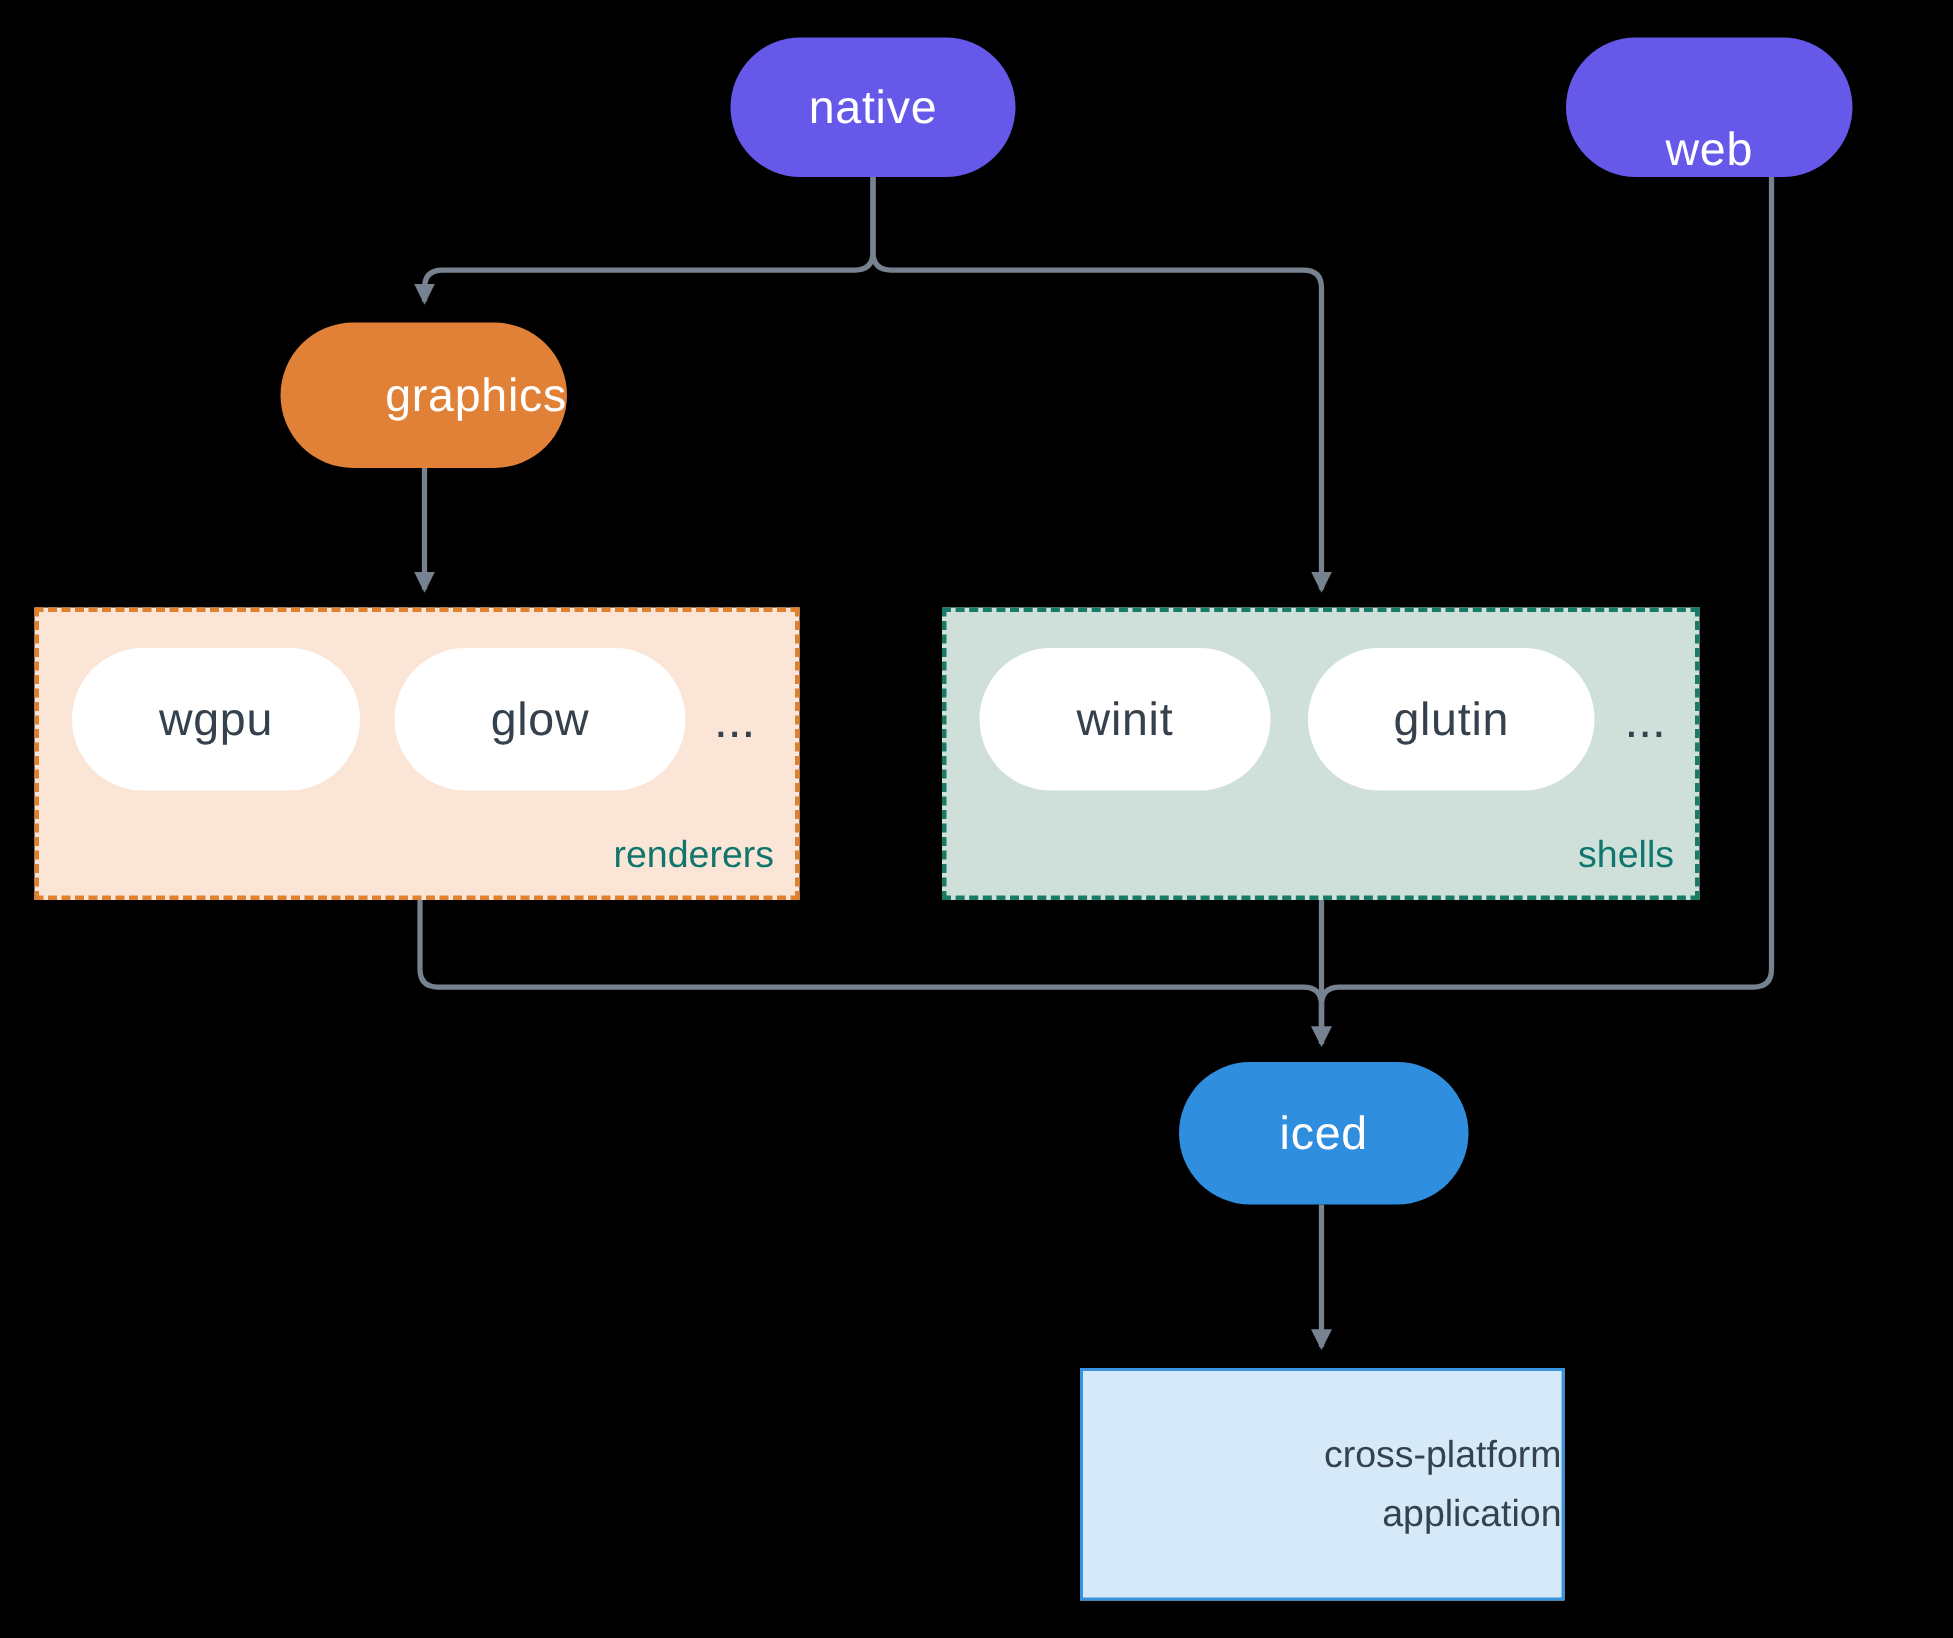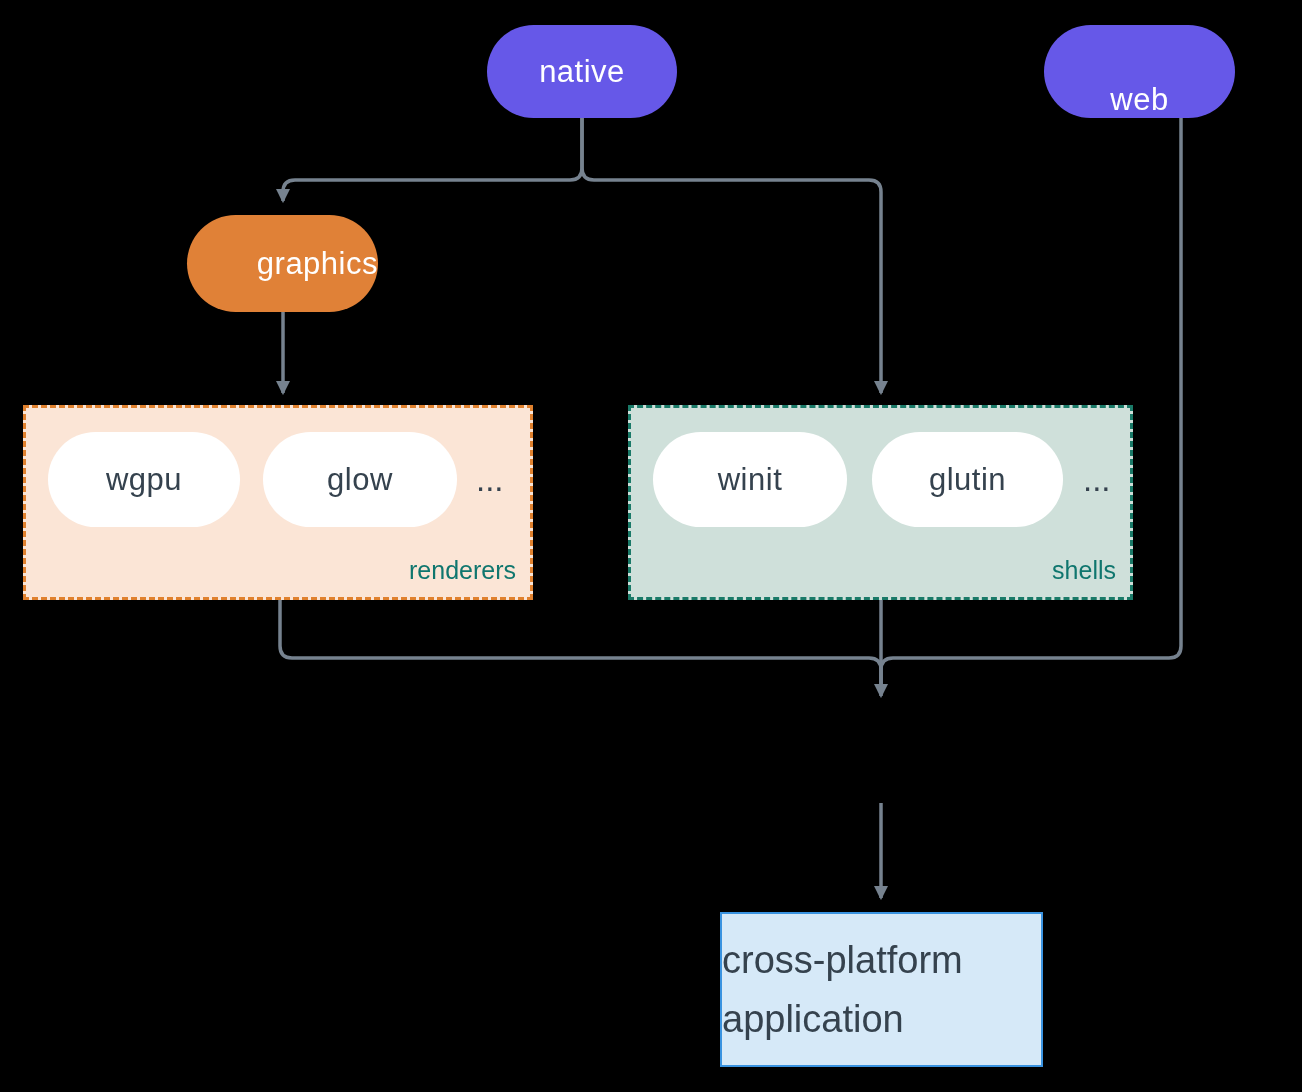--- a/index.html
+++ b/index.html
@@ -88,25 +88,26 @@
     position: absolute;
     left: 720px;
     top: 912px;
     width: 323px;
     height: 155px;
     box-sizing: border-box;
     background: #d6e9f8;
     border: 2px solid #3a93e0;
     display: flex;
     flex-direction: column;
-    align-items: flex-start;
+    align-items: flex-end;
     justify-content: center;
-    font-size: 38px;
+    font-size: 25px;
     line-height: 1.55;
     color: #35424e;
+    padding-left: 20px;
   }
 </style>
 </head>
 <body>
 
 <div id="canvas">
 
   <svg id="edges" viewBox="0 0 1302 1092" xmlns="http://www.w3.org/2000/svg">
     <defs>
       <marker id="arrow" viewBox="0 0 10 10" refX="8.5" refY="5" markerWidth="14" markerHeight="14" markerUnits="userSpaceOnUse" orient="auto">
@@ -157,19 +158,22 @@
   <div id="node-winit" class="pill white">
     <span>winit</span>
   </div>
 
   <div id="node-glutin" class="pill white">
     <span>glutin</span>
   </div>
 
   <span id="dots-shells" class="dots">...</span>
 
+  <div id="node-iced" class="pill iced">
+    <span>iced</span>
+  </div>
 
   <div id="node-app">
     <div>cross-platform</div>
     <div>application</div>
   </div>
 
 </div>
 
 </body></html>

